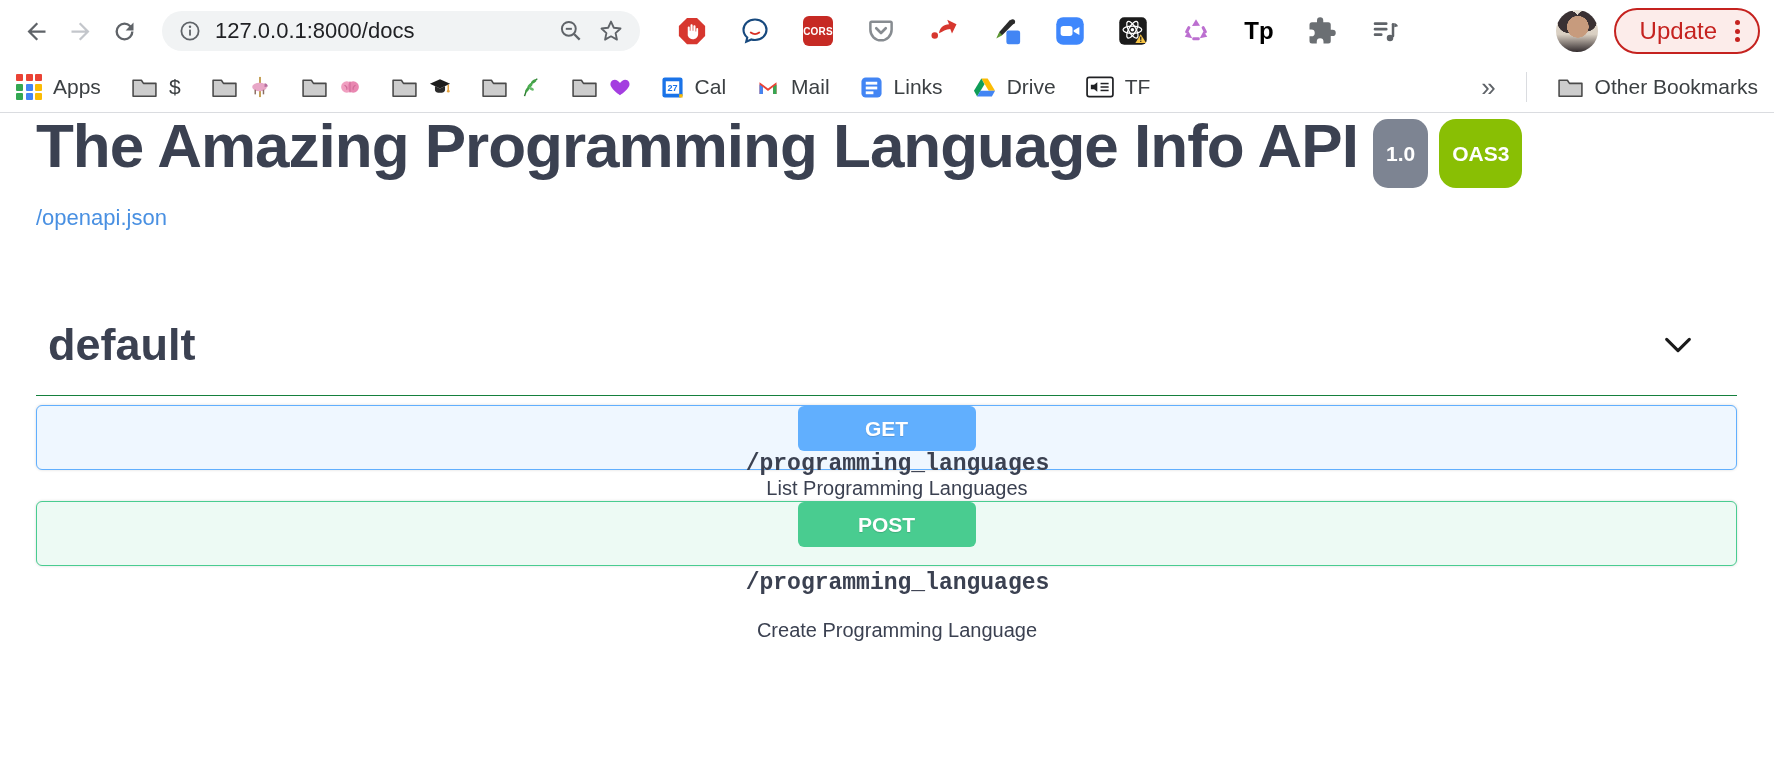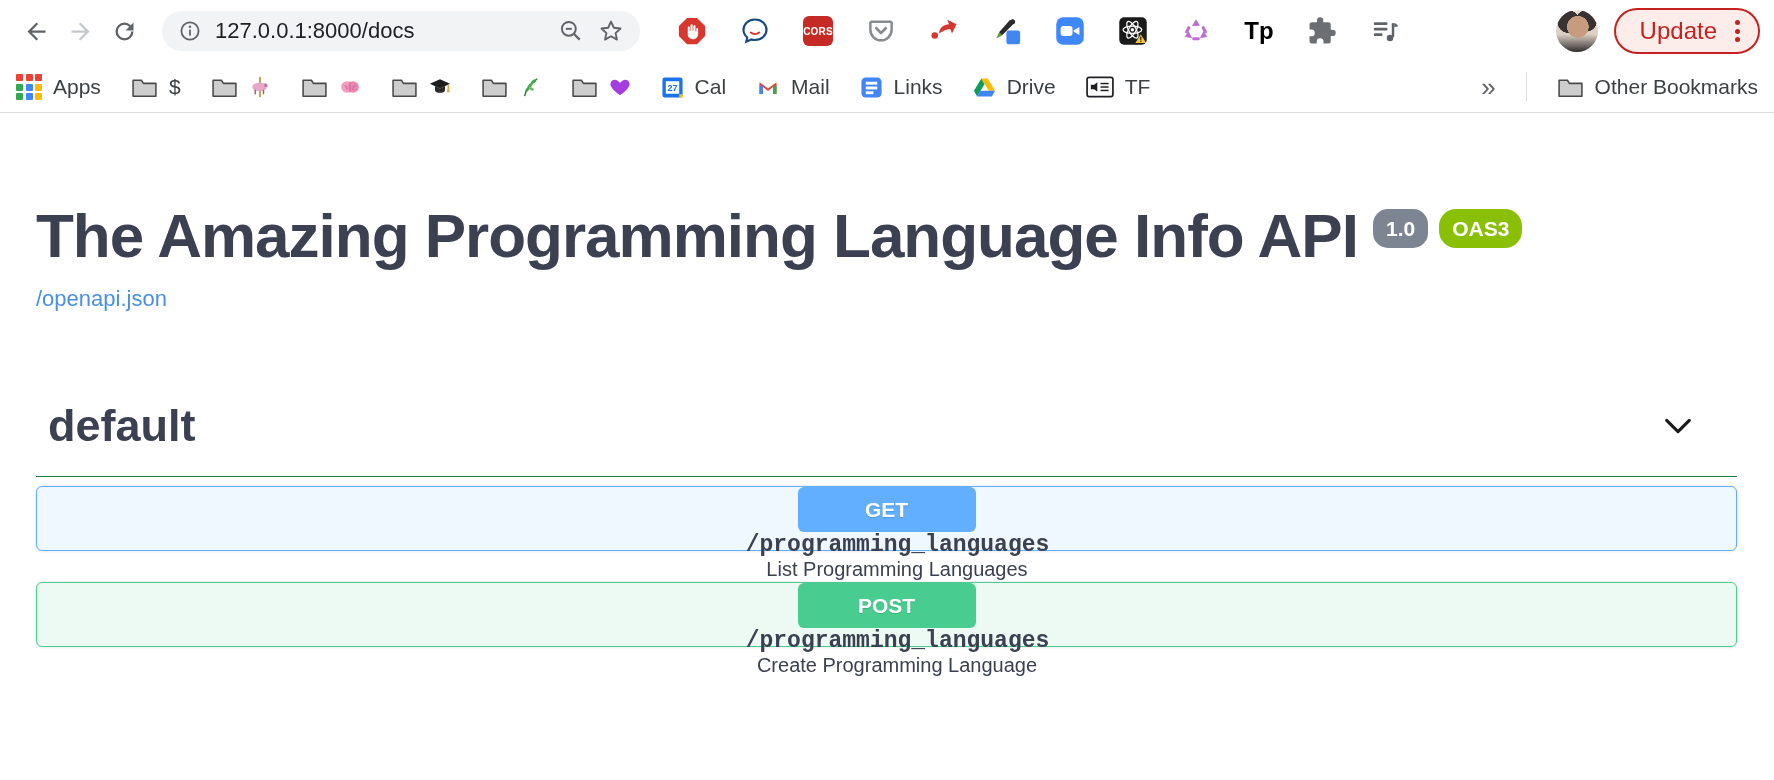--- a/index.html
+++ b/index.html
@@ -48,42 +48,42 @@
   }
   .bm { display:flex; align-items:center; gap:11px; flex:none; }
   .apps-grid { display:grid; grid-template-columns:repeat(3,7px); grid-template-rows:repeat(3,7px); gap:2.5px; }
   .apps-grid i { display:block; border-radius:1px; }
   .bm svg { flex:none; }
   .bm-sep { width:1px; height:30px; background:#dadce0; flex:none; }
   .overflow-chevron { font-size:26px; color:#5f6368; margin-left:auto; }
 
   
   .content { padding:0 37px 0 36px; }
-  .title-row { display:flex; align-items:flex-start; gap:15px; margin-top:90px; }
+  .title-row { display:flex; align-items:flex-start; gap:15px; }
   .api-title { font-size:62px; line-height:66px; font-weight:bold; color:#3b4151; margin:0; letter-spacing:-1px; }
   .badges { display:flex; gap:11px; margin-top:6px; }
-  .badge { font-size:21px; font-weight:bold; color:#fff; padding:9px 13px; border-radius:15px; line-height:1; }
+  .badge { font-size:21px; font-weight:bold; color:#fff; padding:24px 13px; border-radius:15px; line-height:1; }
   .badge.version { background:#7d8492; }
   .badge.oas { background:#89bf04; border-radius:17px; }
   .spec-link { margin-top:17px; font-size:22px; color:#4990e2; text-decoration:none; display:inline-block; }
   .api-desc { margin-top:40px; font-size:26px; color:#3b4151; }
 
   .section-header {
     margin-top:88px; display:flex; align-items:center; justify-content:space-between;
     padding:0 42px 24px 12px; border-bottom:1px solid #15803d;
   }
   .section-title { font-size:45px; font-weight:bold; color:#3b4151; }
   .section-chevron { width:34px; height:34px; }
 
   .opblock {
     margin-top:9px; border:1px solid; border-radius:6px; height:65px;
     display:flex; align-items:center; padding:0 12px; box-shadow:0 0 3px rgba(0,0,0,.15);flex-direction:column;
   }
   .opblock.get  { background:#eff7ff; border-color:#61affe; }
-  .opblock.post { background:#edfaf4; border-color:#49cc90; margin-top:31px; }
+  .opblock.post { background:#edfaf4; border-color:#49cc90; margin-top:31px;gap:23px; }
   .method {
     width:178px; height:45px; border-radius:6px; color:#fff; font-weight:bold; font-size:21px;
     display:flex; align-items:center; justify-content:center; flex:none;
     text-shadow:0 1px 1px rgba(0,0,0,.15);
   }
   .method.get  { background:#61affe; }
   .method.post { background:#49cc90; }
   .op-path {
     margin-left:22px; font-family:"Liberation Mono","DejaVu Sans Mono",monospace;
     font-weight:bold; font-size:23px; color:#3b4151; white-space:nowrap;

